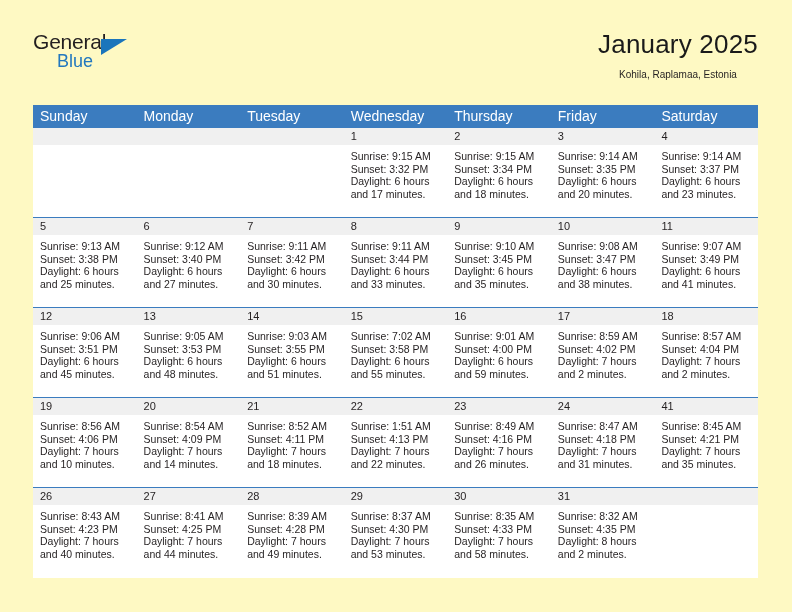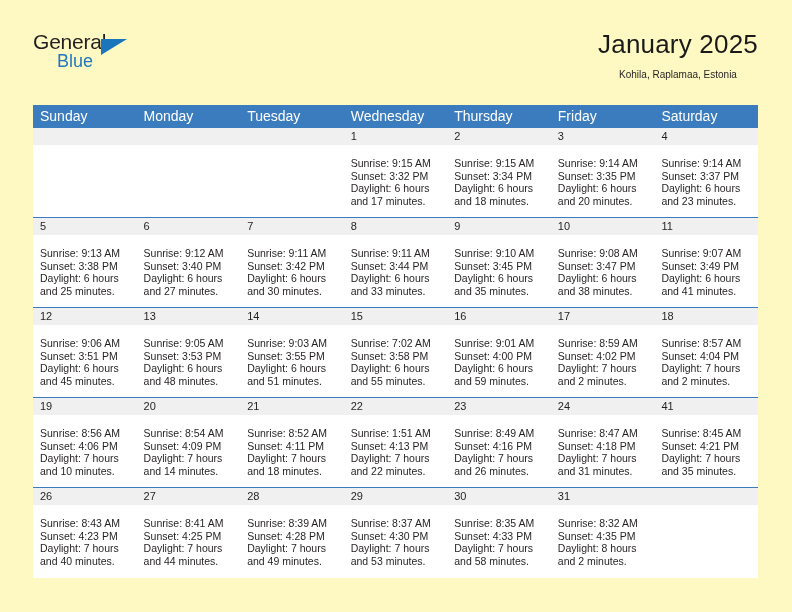--- a/index.html
+++ b/index.html
@@ -120,21 +120,21 @@
     font-size: 11px;
     color: #231f20;
     line-height: 15px;
   }
 
   .empty-cell .daynum-band {
     background: #f0f0f0;
   }
 
   .cell-body {
-    padding: 12px 4px 0 7px;
+    padding: 5px 4px 0 7px;
     font-size: 10.5px;
     color: #231f20;
     line-height: 12.6px;
   }
   .cell-body div { white-space: nowrap; }
 </style>
 </head>
 <body>
 
 <div class="page">

